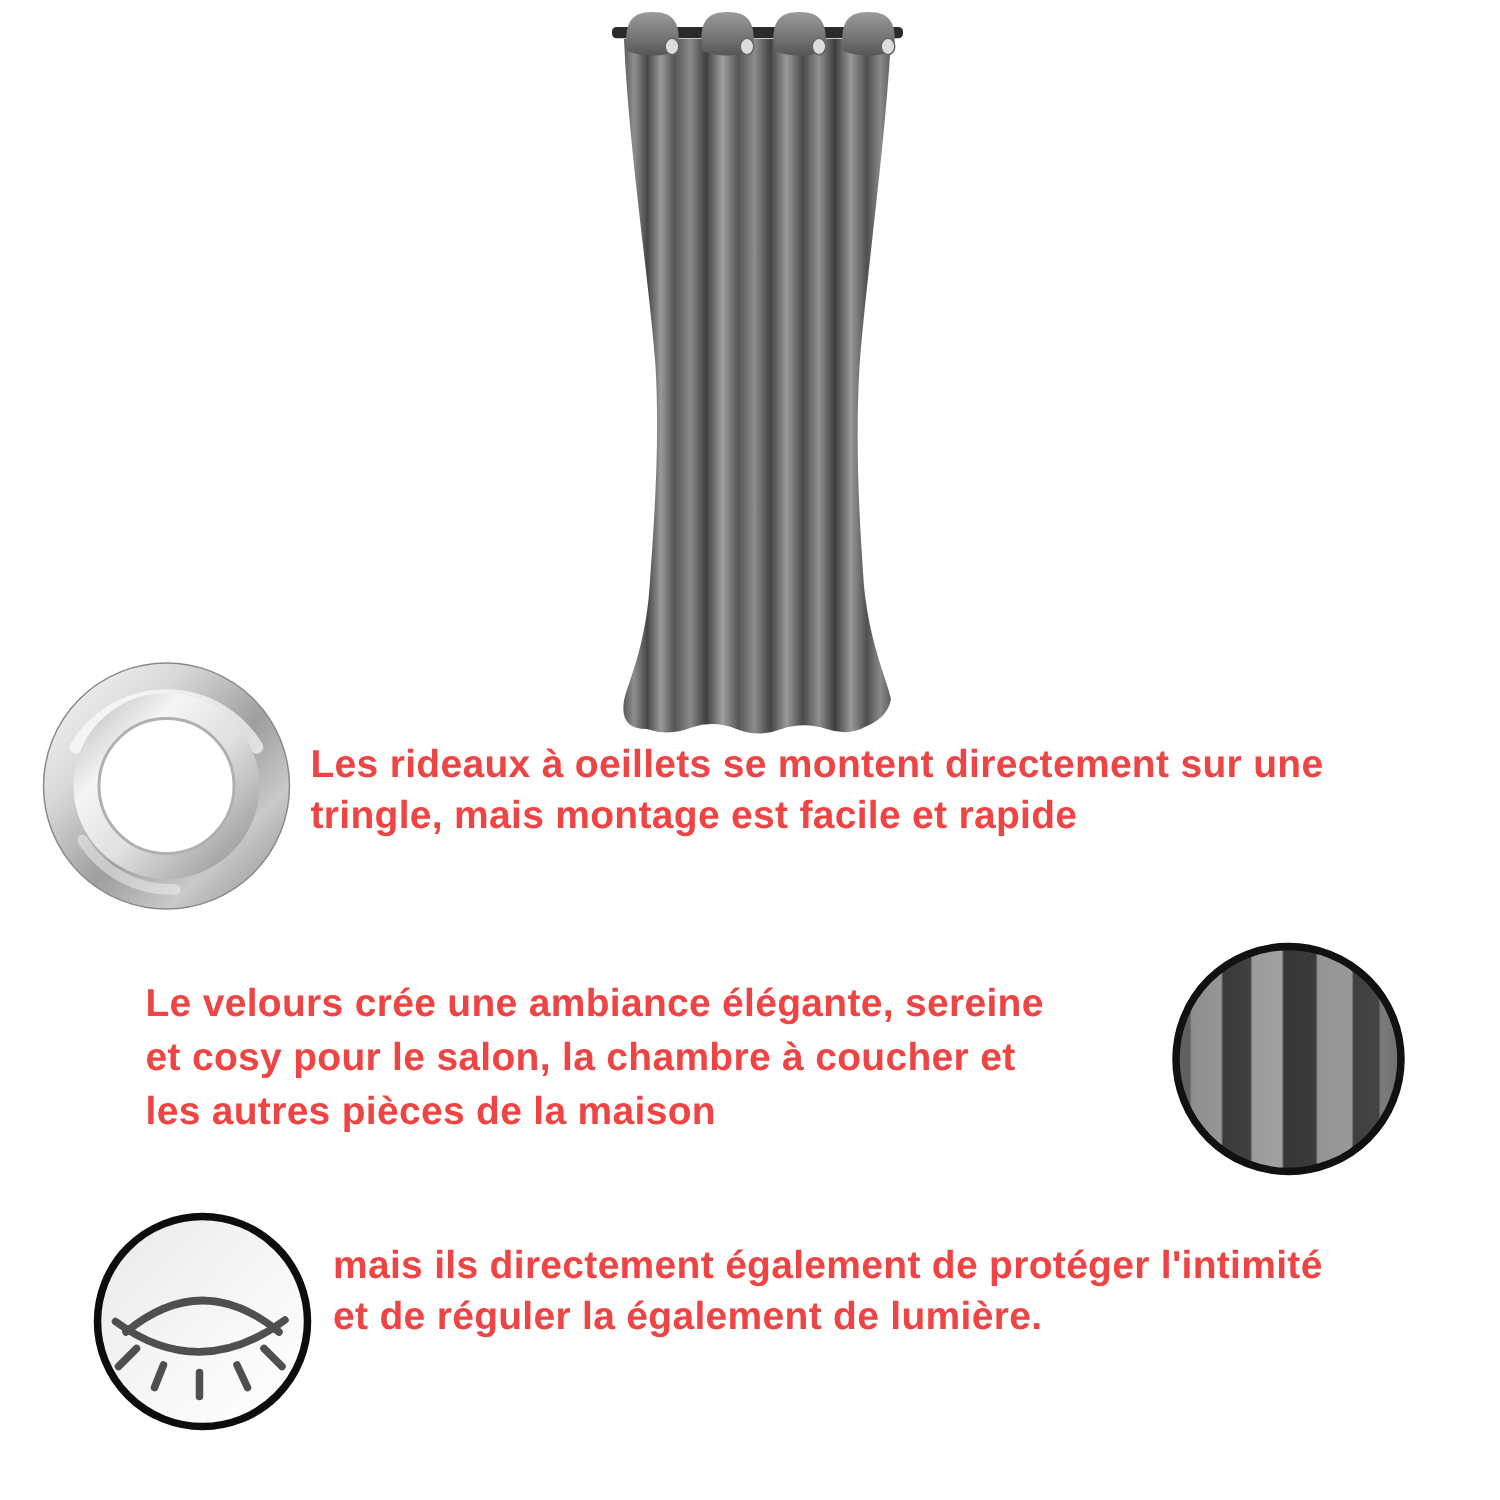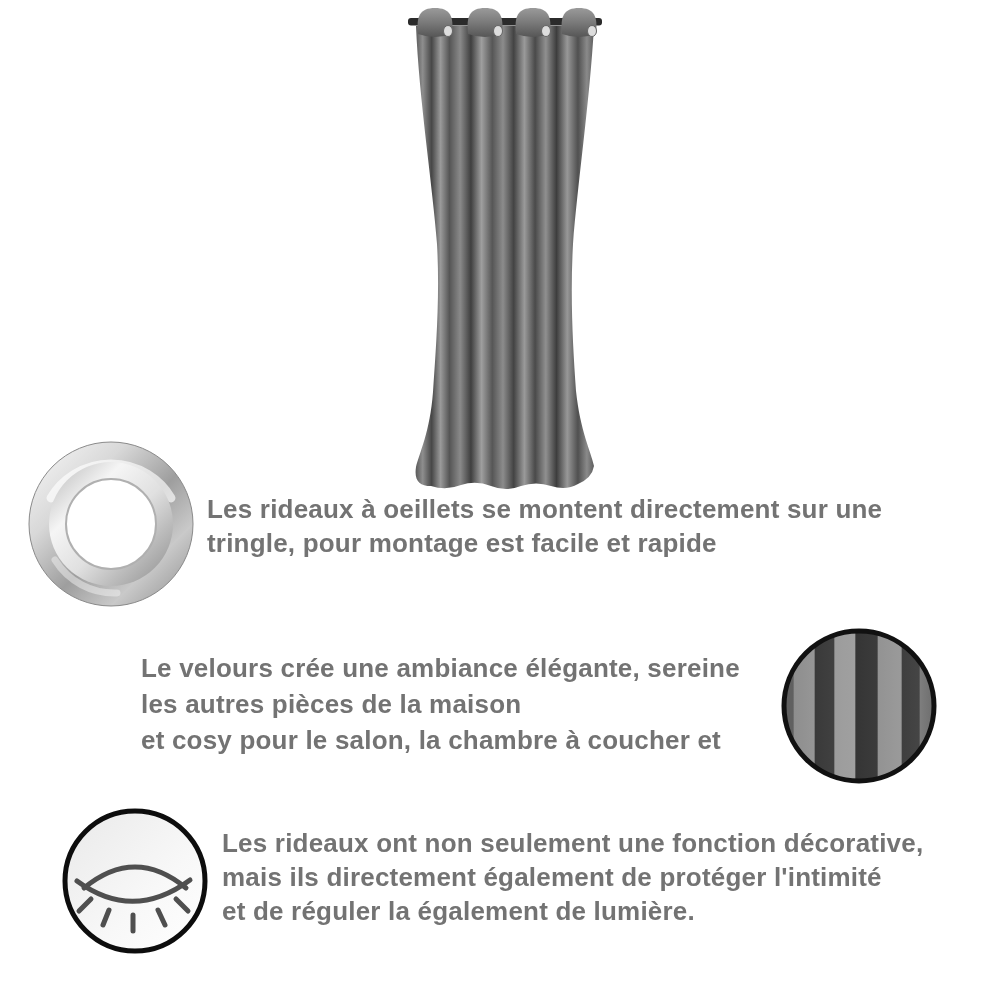--- a/index.html
+++ b/index.html
@@ -5,30 +5,30 @@
   html,body{margin:0;padding:0;}
   body{
     width:1000px;height:1000px;
     background:#ffffff;
     font-family:"Liberation Sans", sans-serif;
     overflow:hidden;
   }
   .canvas{position:relative;width:1000px;height:1000px;background:#ffffff;}
   .abs{position:absolute;}
   .feature-text{
-    color:#737373;
+    color:#ef4444;
     font-size:26px;
     font-weight:700;
     line-height:34px;
     letter-spacing:0.2px;
     white-space:nowrap;
   }
   .feature-text .line{display:block;}
   .sec1-text{left:207px;top:492px;}
-  .sec2-text{left:97px;top:650px;line-height:36px;margin-left:44px;}
+  .sec2-text{left:97px;top:650px;line-height:36px;}
   .sec3-text{left:222px;top:826px;}
   .curtain-wrap{left:404px;top:4px;width:202px;height:492px;}
   .ring-wrap{left:25px;top:438px;width:172px;height:172px;}
   .fabric-wrap{left:779px;top:626px;width:160px;height:160px;}
   .eye-wrap{left:60px;top:806px;width:150px;height:150px;}
   svg{display:block;}
 </style>
 </head>
 <body>
 
@@ -120,27 +120,27 @@
       <circle cx="86" cy="86" r="82" fill="url(#chromeA)" stroke="#8a8a8a" stroke-width="1"></circle>
       <path d="M 26,60 A 70,70 0 0 1 146,60" fill="none" stroke="#ffffff" stroke-width="9" stroke-linecap="round" opacity="0.65"></path>
       <path d="M 30,122 A 70,70 0 0 0 92,155" fill="none" stroke="#f2f2f2" stroke-width="7" stroke-linecap="round" opacity="0.5"></path>
       <circle cx="86" cy="86" r="62" fill="url(#chromeB)"></circle>
       <circle cx="86" cy="86" r="45" fill="#ffffff" stroke="#b0b0b0" stroke-width="2"></circle>
     </svg>
   </div>
 
   <div class="abs feature-text sec1-text">
     <span class="line">Les rideaux à oeillets se montent directement sur une</span>
-    <span class="line">tringle, pour montage est facile et rapide</span>
+    <span class="line">tringle, mais montage est facile et rapide</span>
   </div>
 
   <div class="abs feature-text sec2-text">
     <span class="line">Le velours crée une ambiance élégante, sereine</span>
+    <span class="line">et cosy pour le salon, la chambre à coucher et</span>
     <span class="line">les autres pièces de la maison</span>
-    <span class="line">et cosy pour le salon, la chambre à coucher et</span>
   </div>
 
   <div class="abs fabric-wrap">
     <svg width="160" height="160" viewBox="0 0 160 160">
       <defs>
         <linearGradient id="stripes" x1="0" y1="0" x2="1" y2="0">
           <stop offset="0" stop-color="#606060"></stop>
           <stop offset="0.06" stop-color="#606060"></stop>
           <stop offset="0.07" stop-color="#8e8e8e"></stop>
           <stop offset="0.20" stop-color="#969696"></stop>
@@ -178,18 +178,17 @@
         <path d="M31,93 L19,105"></path>
         <path d="M49,104 L43,119"></path>
         <path d="M73,109 L73,125"></path>
         <path d="M98,104 L105,119"></path>
         <path d="M116,93 L128,105"></path>
       </g>
     </svg>
   </div>
 
   <div class="abs feature-text sec3-text">
-    <span class="line">Les rideaux ont non seulement une fonction décorative,</span>
     <span class="line">mais ils directement également de protéger l'intimité</span>
     <span class="line">et de réguler la également de lumière.</span>
   </div>
 
 </div>
 
 </body></html>

